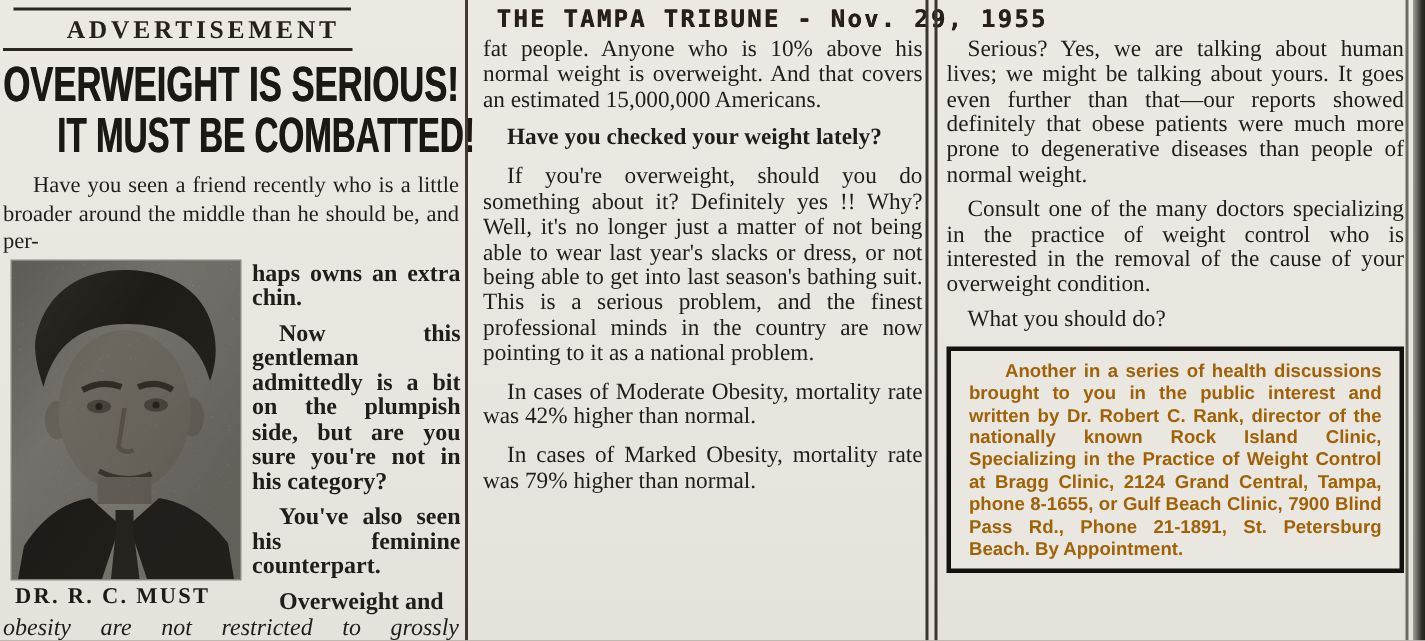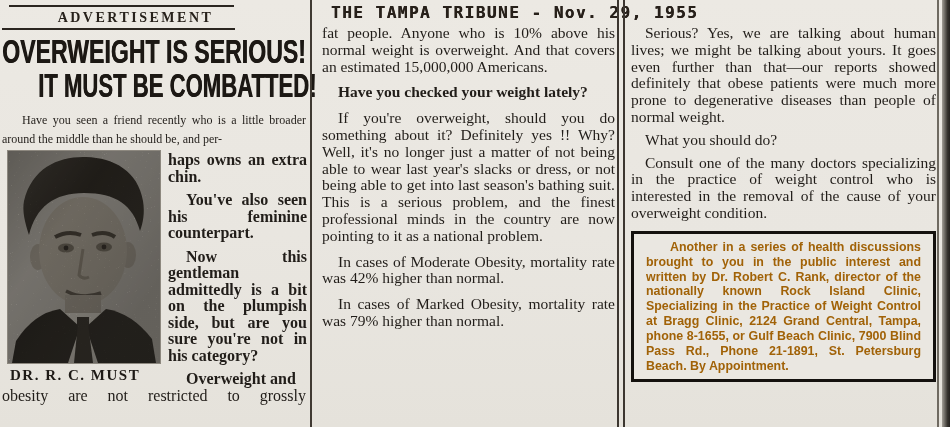--- a/index.html
+++ b/index.html
@@ -23,54 +23,54 @@
   }
   
   .col-left{position:absolute;left:2px;top:0;width:304px;}
   .ad-banner{width:233px;}
   .rule{height:2px;background:#2b2620;}
   .rule.top{margin:5px 0 0 7px;width:225px;}
   .rule.bot{width:233px;}
   .ad-label{
     text-align:center;padding:3px 0 2px 34px;
     font-family:"Liberation Serif", serif;font-weight:bold;
-    font-size:14px;letter-spacing:2.5px;color:#27211b;
+    font-size:17px;letter-spacing:2.5px;color:#27211b;
   }
   .headline{margin-top:5px;}
   .hl{
     display:block;white-space:nowrap;
     font-family:"Liberation Sans", sans-serif;font-weight:bold;
     font-size:33px;line-height:34px;color:#1c1814;
     transform:scaleX(0.70);transform-origin:left center;
     text-shadow:0.6px 0 0 #1c1814;
   }
   .hl2{margin-left:36px;transform:scaleX(0.67);}
   p{margin:0;}
   .intro{
-    margin-top:8px;font-size:12px;line-height:18.5px;
+    margin-top:8px;font-size:15px;line-height:18.5px;
     text-align:justify;text-indent:20px;
   }
   .photo-row{position:relative;height:213px;margin-top:3px;}
   .photo{
     position:absolute;left:6px;top:0;width:152px;height:212px;
     outline:1px solid #8d887f;
   }
   .side-text{position:absolute;left:166px;top:0;width:139px;}
   .side-text p{
     font-size:16px;line-height:16.5px;text-align:justify;
     text-indent:18px;margin-top:7px;font-weight:bold;
   }
   .side-text p.cont{text-indent:0;margin-top:1px;}
   .caption{
     margin:3px 0 0 8px;font-weight:bold;font-size:15px;
     letter-spacing:1.5px;color:#1e1a16;
   }
   .bottom-line{
     margin-top:3px;font-size:16px;line-height:18px;
-    text-align:justify;text-align-last:justify;
+    text-align:justify;text-align-last:justify;font-style:italic;
   }
   
   .divider-1{position:absolute;left:310px;top:0;width:2px;height:427px;background:#403a33;}
   .divider-2{
     position:absolute;left:617px;top:0;width:4px;height:427px;
     border-left:2px solid #3c3630;border-right:2px solid #3c3630;
   }
   .edge-line{position:absolute;left:937px;top:0;width:2px;height:427px;background:#6f6a61;}
   .edge-band{
     position:absolute;left:942px;top:0;width:8px;height:427px;
@@ -165,22 +165,22 @@
 
           <polygon points="70,172 80,172 85,212 66,212" fill="#37322b"></polygon>
           <rect x="69" y="166" width="12" height="8" fill="#37322b"></rect>
 
           <rect x="0" y="0" width="152" height="212" fill="url(#vig)"></rect>
           <rect x="0" y="0" width="152" height="212" filter="url(#grain)" opacity="0.38"></rect>
         </svg>
       </div>
       <div class="side-text">
         <p class="cont">haps owns an extra chin.</p>
+        <p>Now this gentleman admittedly is a bit on the plumpish side, but are you sure you're not in his category?</p>
         <p>You've also seen his feminine counterpart.</p>
-        <p>Now this gentleman admittedly is a bit on the plumpish side, but are you sure you're not in his category?</p>
         <p>Overweight and</p>
       </div>
     </div>
 
     <div class="caption">DR. R. C. MUST</div>
     <p class="bottom-line">obesity are not restricted to grossly</p>
   </div>
 
   <div class="divider-1"></div>
 
@@ -189,22 +189,22 @@
     <p class="qhead">Have you checked your weight lately?</p>
     <p>If you're overweight, should you do something about it? Definitely yes !! Why? Well, it's no longer just a matter of not being able to wear last year's slacks or dress, or not being able to get into last season's bathing suit. This is a serious problem, and the finest professional minds in the country are now pointing to it as a national problem.</p>
     <p>In cases of Moderate Obesity, mortality rate was 42% higher than normal.</p>
     <p>In cases of Marked Obesity, mortality rate was 79% higher than normal.</p>
   </div>
 
   <div class="divider-2"></div>
 
   <div class="col-right">
     <p class="first">Serious? Yes, we are talking about human lives; we might be talking about yours. It goes even further than that—our reports showed definitely that obese patients were much more prone to degenerative diseases than people of normal weight.</p>
+    <p>Consult one of the many doctors specializing in the practice of weight control who is interested in the removal of the cause of your overweight condition.</p>
     <p>What you should do?</p>
-    <p>Consult one of the many doctors specializing in the practice of weight control who is interested in the removal of the cause of your overweight condition.</p>
     <div class="notice-box">
       <p>Another in a series of health discussions brought to you in the public interest and written by Dr. Robert C. Rank, director of the nationally known Rock Island Clinic, Specializing in the Practice of Weight Control at Bragg Clinic, 2124 Grand Central, Tampa, phone 8-1655, or Gulf Beach Clinic, 7900 Blind Pass Rd., Phone 21-1891, St. Petersburg Beach. By Appointment.</p>
     </div>
   </div>
 
   <div class="edge-line"></div>
   <div class="edge-band"></div>
 
 </div>
 

